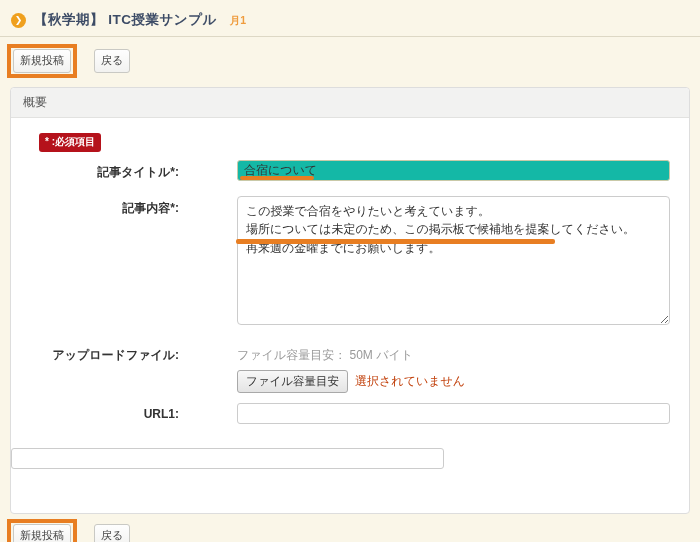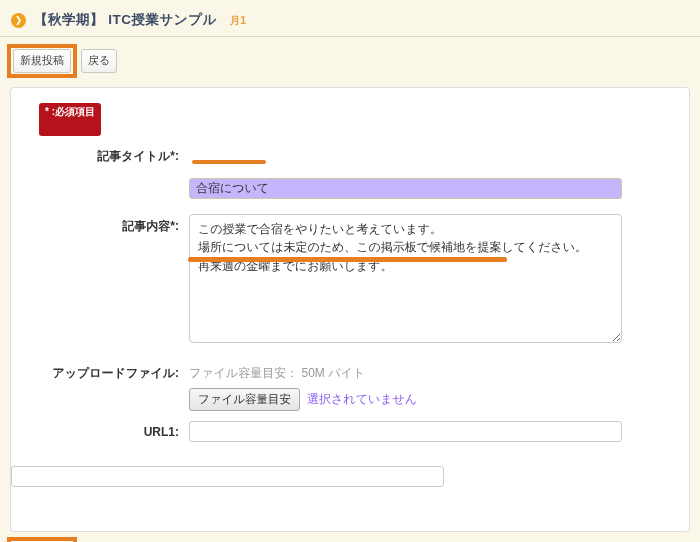--- a/index.html
+++ b/index.html
@@ -17,21 +17,21 @@
     width:15px; height:15px; border-radius:50%;
     background:#efa01e; color:#fff;
     font-size:9px; font-weight:bold; line-height:15px; text-align:center;
     margin-right:8px; flex:0 0 auto;
   }
   .page-title { font-size:13.5px; font-weight:bold; color:#3d4c66; letter-spacing:0.5px; }
   .course-badge { font-size:10.5px; color:#ef9c3e; margin-left:13px; font-weight:bold; padding-top:2px; }
   .top-divider { border-bottom:1px solid #ddd8c5; }
 
   
-  .toolbar { display:flex; gap:10px; padding:12px 0 0 13px; align-items:flex-start; position:relative; }
+  .toolbar { display:flex; gap:23px; padding:12px 0 0 13px; align-items:flex-start; position:relative; }
   .btn {
     font-family:inherit;
     font-size:11px; color:#444;
     background:linear-gradient(#fefefe,#f2f2f0);
     border:1px solid #c9c9c4; border-radius:3px;
     padding:4px 6px; line-height:1.25; cursor:pointer;
     white-space:nowrap;
   }
   .annot-wrap { position:relative; display:inline-block; }
   .annot-frame {
@@ -48,56 +48,56 @@
     background:#f2f2f1; border-bottom:1px solid #e2e2e0;
     border-radius:4px 4px 0 0;
     padding:6px 12px; font-size:12px; color:#555;
   }
   .panel-body { padding:13px 0 20px 0; }
 
   .req-badge {
     display:inline-block; margin:2px 0 8px 28px;
     background:#b5121b; color:#fff;
     font-size:10px; font-weight:bold;
-    padding:2px 6px 17px; border-radius:3px;
+    padding:2px 6px 3px; border-radius:3px;
   }
 
-  .form-row { display:flex; margin-bottom:14px; }
+  .form-row { display:flex; margin-bottom:14px;gap:48px; }
   .form-label {
     width:178px; flex:0 0 auto;
     text-align:right; padding-right:10px; padding-top:4px;
     font-size:12px; font-weight:bold; color:#333;
   }
   .form-control { position:relative; }
 
   .text-input {
     width:433px; height:21px;
     border:1px solid #ccc; border-radius:3px;
     font-family:inherit; font-size:12px; color:#333;
     padding:0 6px; background:#fff;
   }
-  .text-input.hl { background:#c4b5fd; border-color:#c9c9a8;margin-top:34px; }
+  .text-input.hl { background:#14b8a6; border-color:#c9c9a8; }
 
   .content-textarea {
     width:433px; height:129px;
     border:1px solid #ccc; border-radius:4px;
     font-family:inherit; font-size:12px; color:#333;
     padding:5px 8px; line-height:1.55; background:#fff;
     resize:both;
   }
 
   .upload-hint { font-size:12px; color:#999; padding-top:4px; margin-bottom:6px; }
   .upload-line { display:flex; align-items:center; gap:7px; }
   .file-btn {
     font-family:inherit; font-size:11.5px; color:#333;
     background:linear-gradient(#f8f8f8,#e4e4e4);
     border:1px solid #a9a9a9; border-radius:3px;
     padding:3px 8px; cursor:pointer;
   }
-  .file-status { font-size:12px; color:#8b5cf6; }
+  .file-status { font-size:12px; color:#c2410c; }
 
   .row-upload { margin-bottom:10px; }
   .row-url { margin-bottom:24px; }
   .row-title { margin-bottom:15px; }
 
   
   .annot-underline {
     position:absolute; background:#e87e22; border-radius:2px;
     pointer-events:none; z-index:4;
   }
@@ -118,20 +118,21 @@
 
 <div class="toolbar">
   <span class="annot-wrap">
     <button class="btn">新規投稿</button>
     <span class="annot-frame"></span>
   </span>
   <button class="btn">戻る</button>
 </div>
 
 <div class="panel">
+  <div class="panel-header">概要</div>
   <div class="panel-body">
 
     <span class="req-badge">* :必須項目</span>
 
     
     <div class="form-row row-title">
       <div class="form-label">記事タイトル*:</div>
       <div class="form-control">
         <input class="text-input hl" type="text" value="合宿について" style="">
         <span class="annot-underline ul-title"></span>

